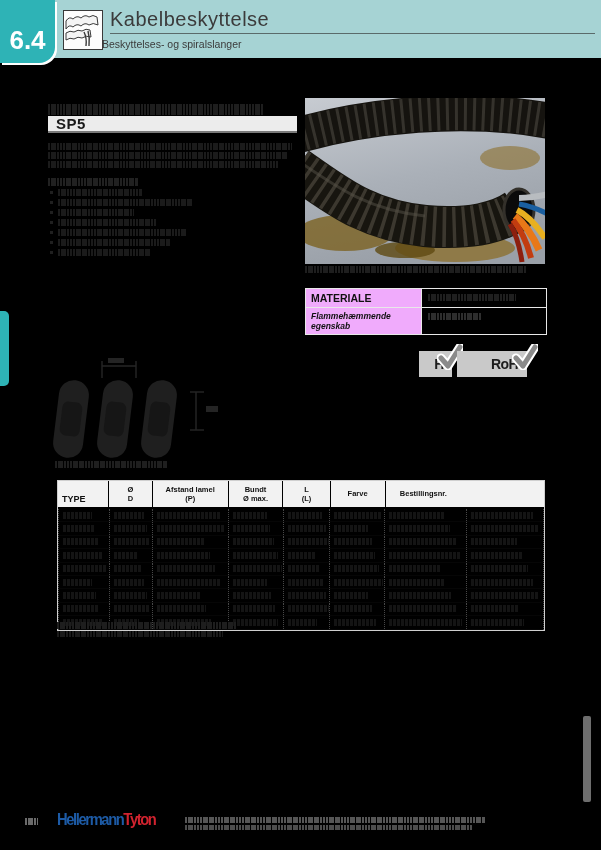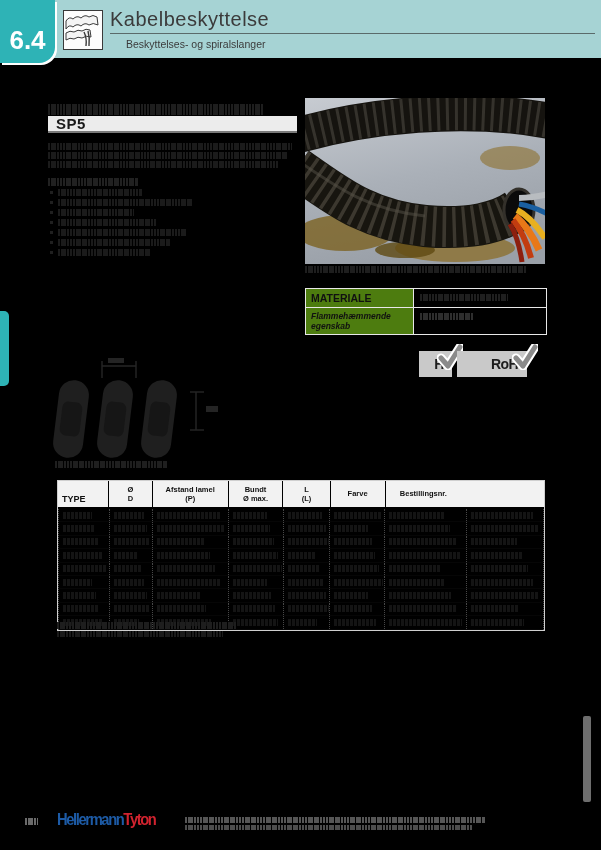--- a/index.html
+++ b/index.html
@@ -10,21 +10,21 @@
   
   .banner{position:absolute;left:0;top:0;width:601px;height:58px;background:#a6d3d4;}
   .section-tab{position:absolute;left:0;top:0;width:55px;height:63px;background:#2eb3b6;
         border-radius:0 0 16px 0;box-shadow:2px 2px 0 #ffffff;z-index:3;
         display:flex;align-items:flex-end;justify-content:center;}
   .section-tab span{color:#fff;font-size:26px;font-weight:bold;line-height:1;margin-bottom:10px;}
   .icon-box{position:absolute;left:63px;top:10px;width:38px;height:38px;background:#fdfdfd;
         border:1px solid #3a3a3a;z-index:2;}
   .banner-title{position:absolute;left:110px;top:8px;font-size:20px;color:#3b3b3b;letter-spacing:.5px;}
   .banner-rule{position:absolute;left:110px;top:33px;width:485px;height:1px;background:#5a6a6a;}
-  .banner-sub{position:absolute;left:126px;top:38px;font-size:10.5px;color:#3b3b3b;}
+  .banner-sub{position:absolute;left:102px;top:38px;font-size:10.5px;color:#3b3b3b;}
 
   
   .garble{position:absolute;
         background:
          repeating-linear-gradient(90deg,var(--g,#1b1b1b) 0 2px,transparent 2px 3px),
          repeating-linear-gradient(90deg,transparent 0 5px,var(--g,#1b1b1b) 5px 7px);}
   .bullet{position:absolute;width:3px;height:3px;background:#202020;}
 
   
   .sp5bar{position:absolute;left:48px;top:116px;width:249px;height:15px;background:#ececec;
@@ -32,21 +32,21 @@
   .sp5bar span{font-size:15px;font-weight:bold;color:#1a1a1a;margin-left:8px;letter-spacing:.5px;}
 
   
   .photo{position:absolute;left:305px;top:98px;width:240px;height:166px;overflow:hidden;}
 
   
   .mat-table{position:absolute;left:305px;top:288px;width:240px;border:1px solid #e8e8e8;
         border-bottom:1px solid #e8e8e8;font-size:8.5px;color:#111;}
   .mat-row{display:flex;border-bottom:1px solid #e8e8e8;}
   .mat-row:last-child{border-bottom:none;font-style:italic;}
-  .mat-label{width:94px;background:#4d7c0f;padding:3px 8px 3px 5px;font-weight:bold;}
+  .mat-label{width:94px;background:#f0abfc;padding:3px 16px 3px 5px;font-weight:bold;}
   .mat-label.big{font-size:10.5px;}
   .mat-value{flex:1;background:#000;position:relative;border-left:1px solid #e8e8e8;}
 
   
   .badge{position:absolute;top:351px;height:26px;background:#c9c9c9;display:flex;
         align-items:center;justify-content:flex-end;}
   .badge span{font-weight:bold;color:#1d1d1d;font-size:14px;margin-left:6px;letter-spacing:-.5px;}
   .badge svg{position:absolute;right:-11px;top:-7px;}
 
   

